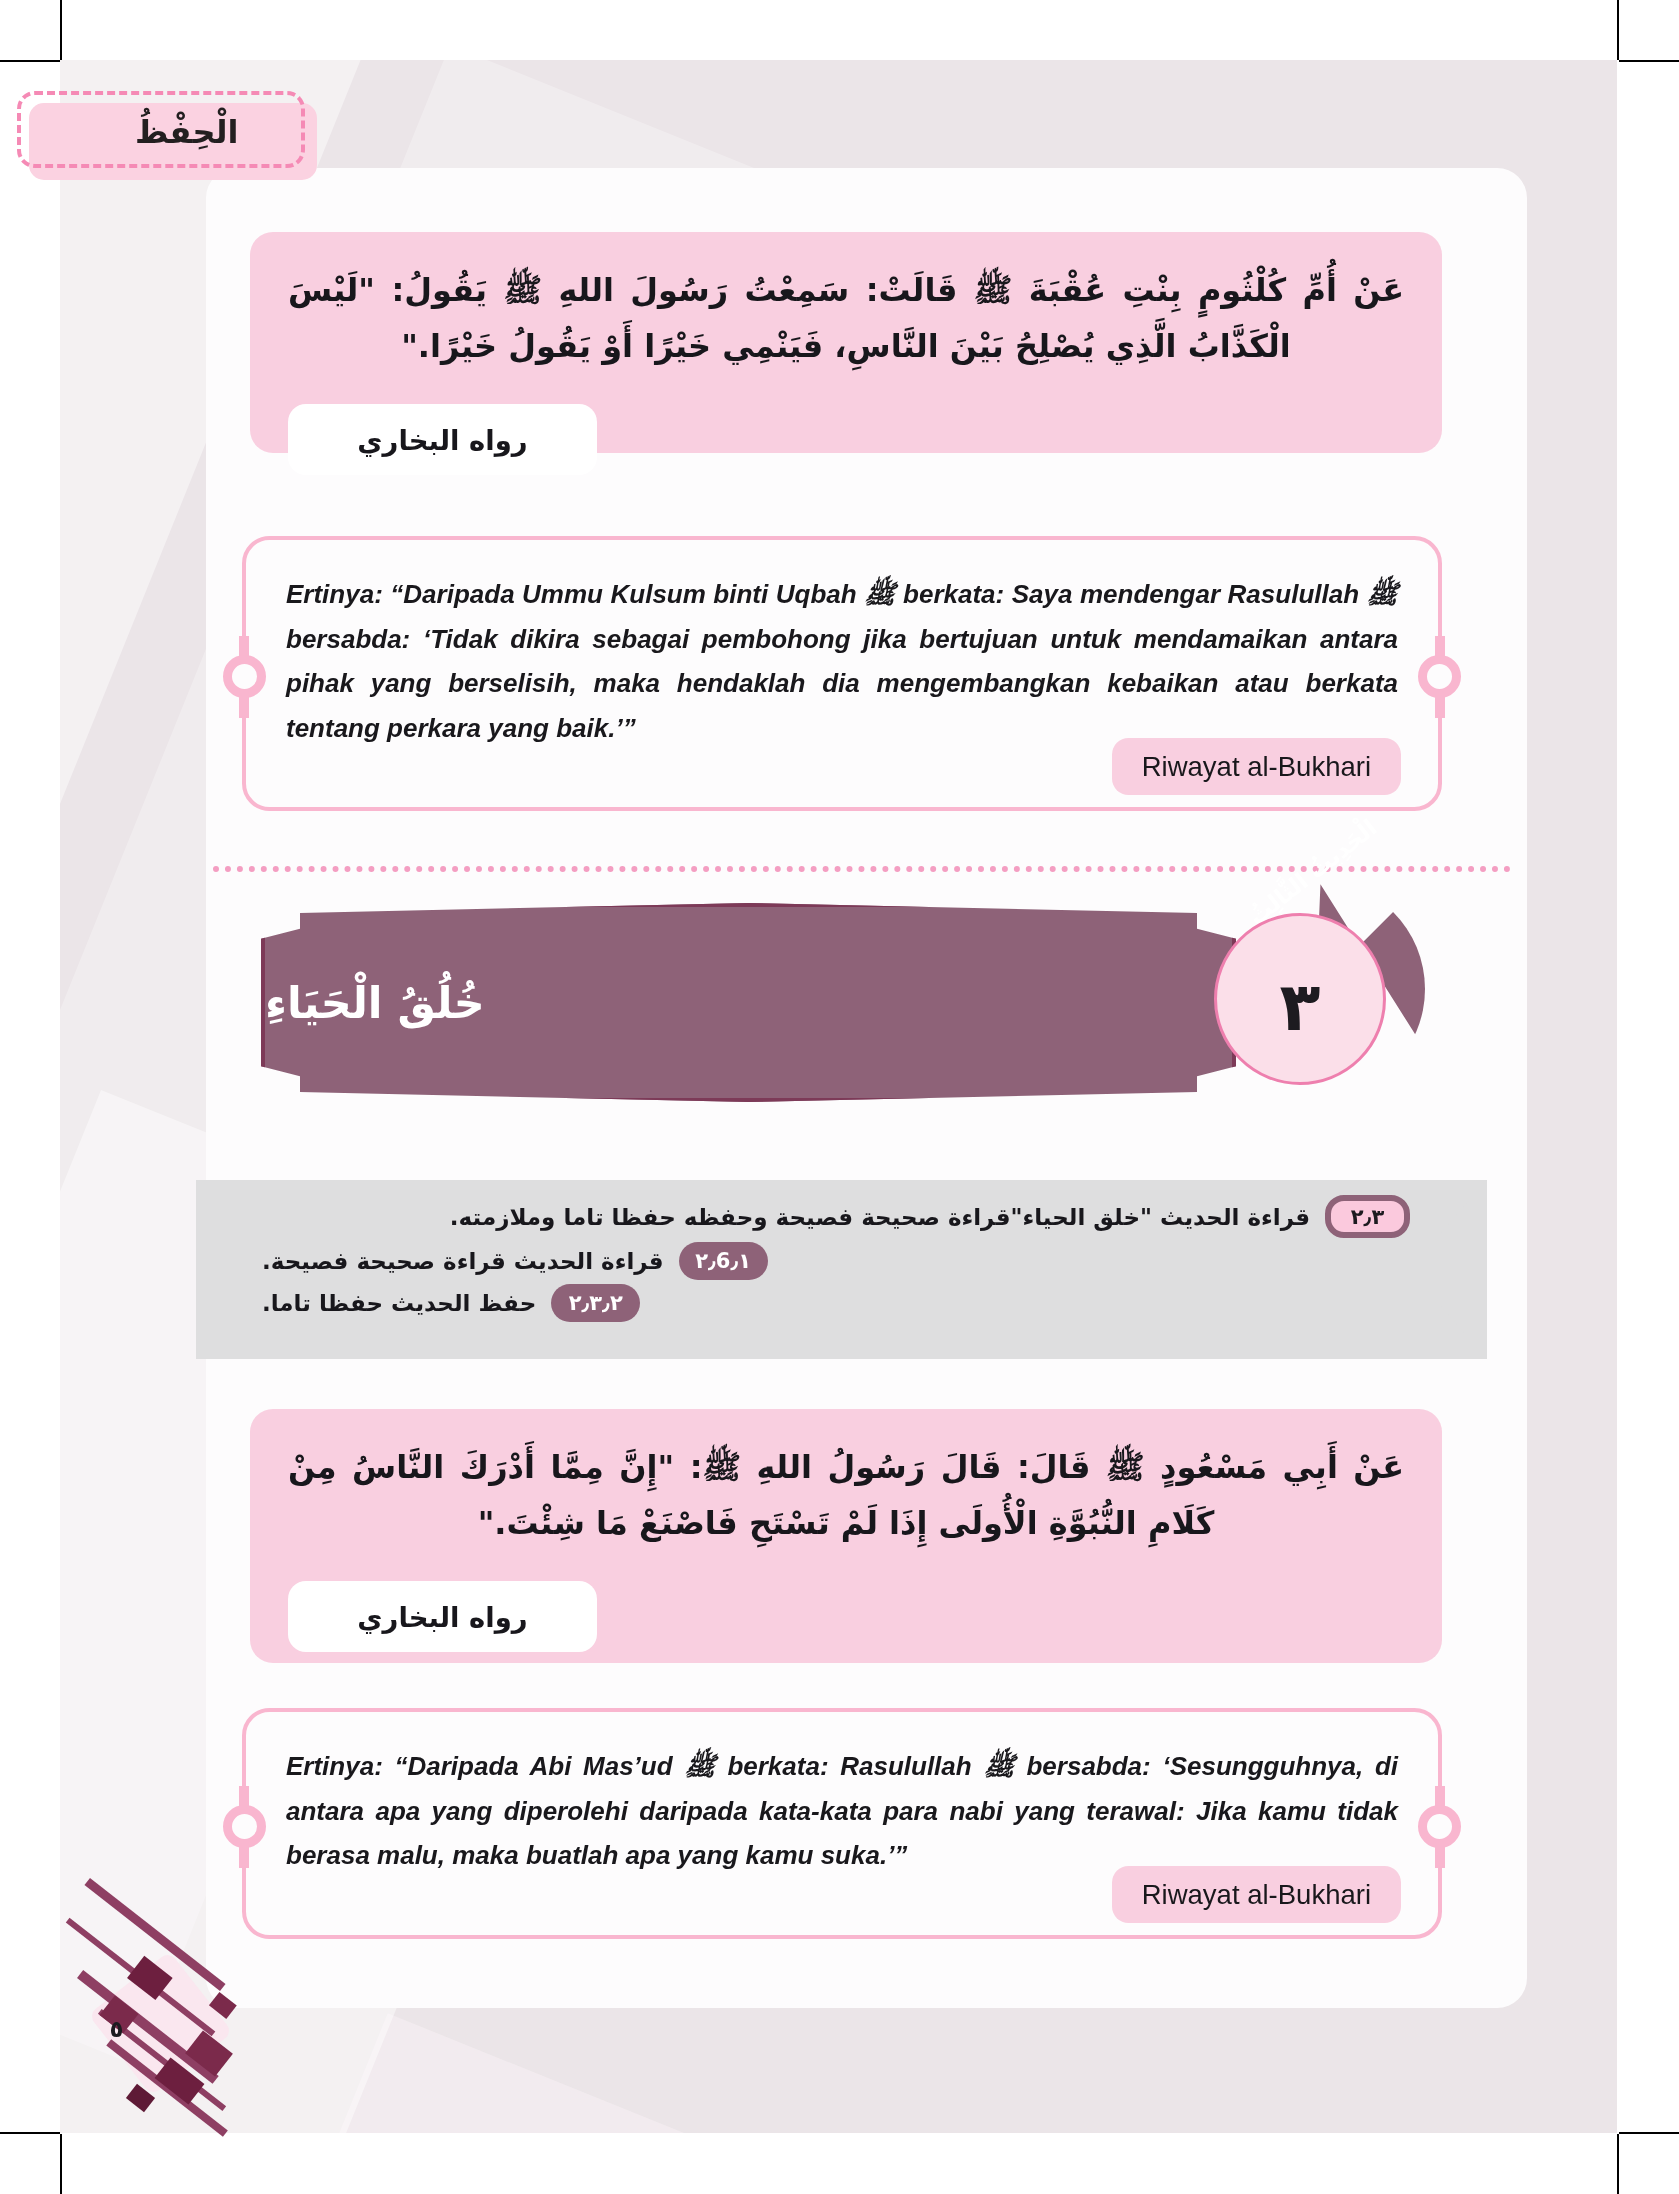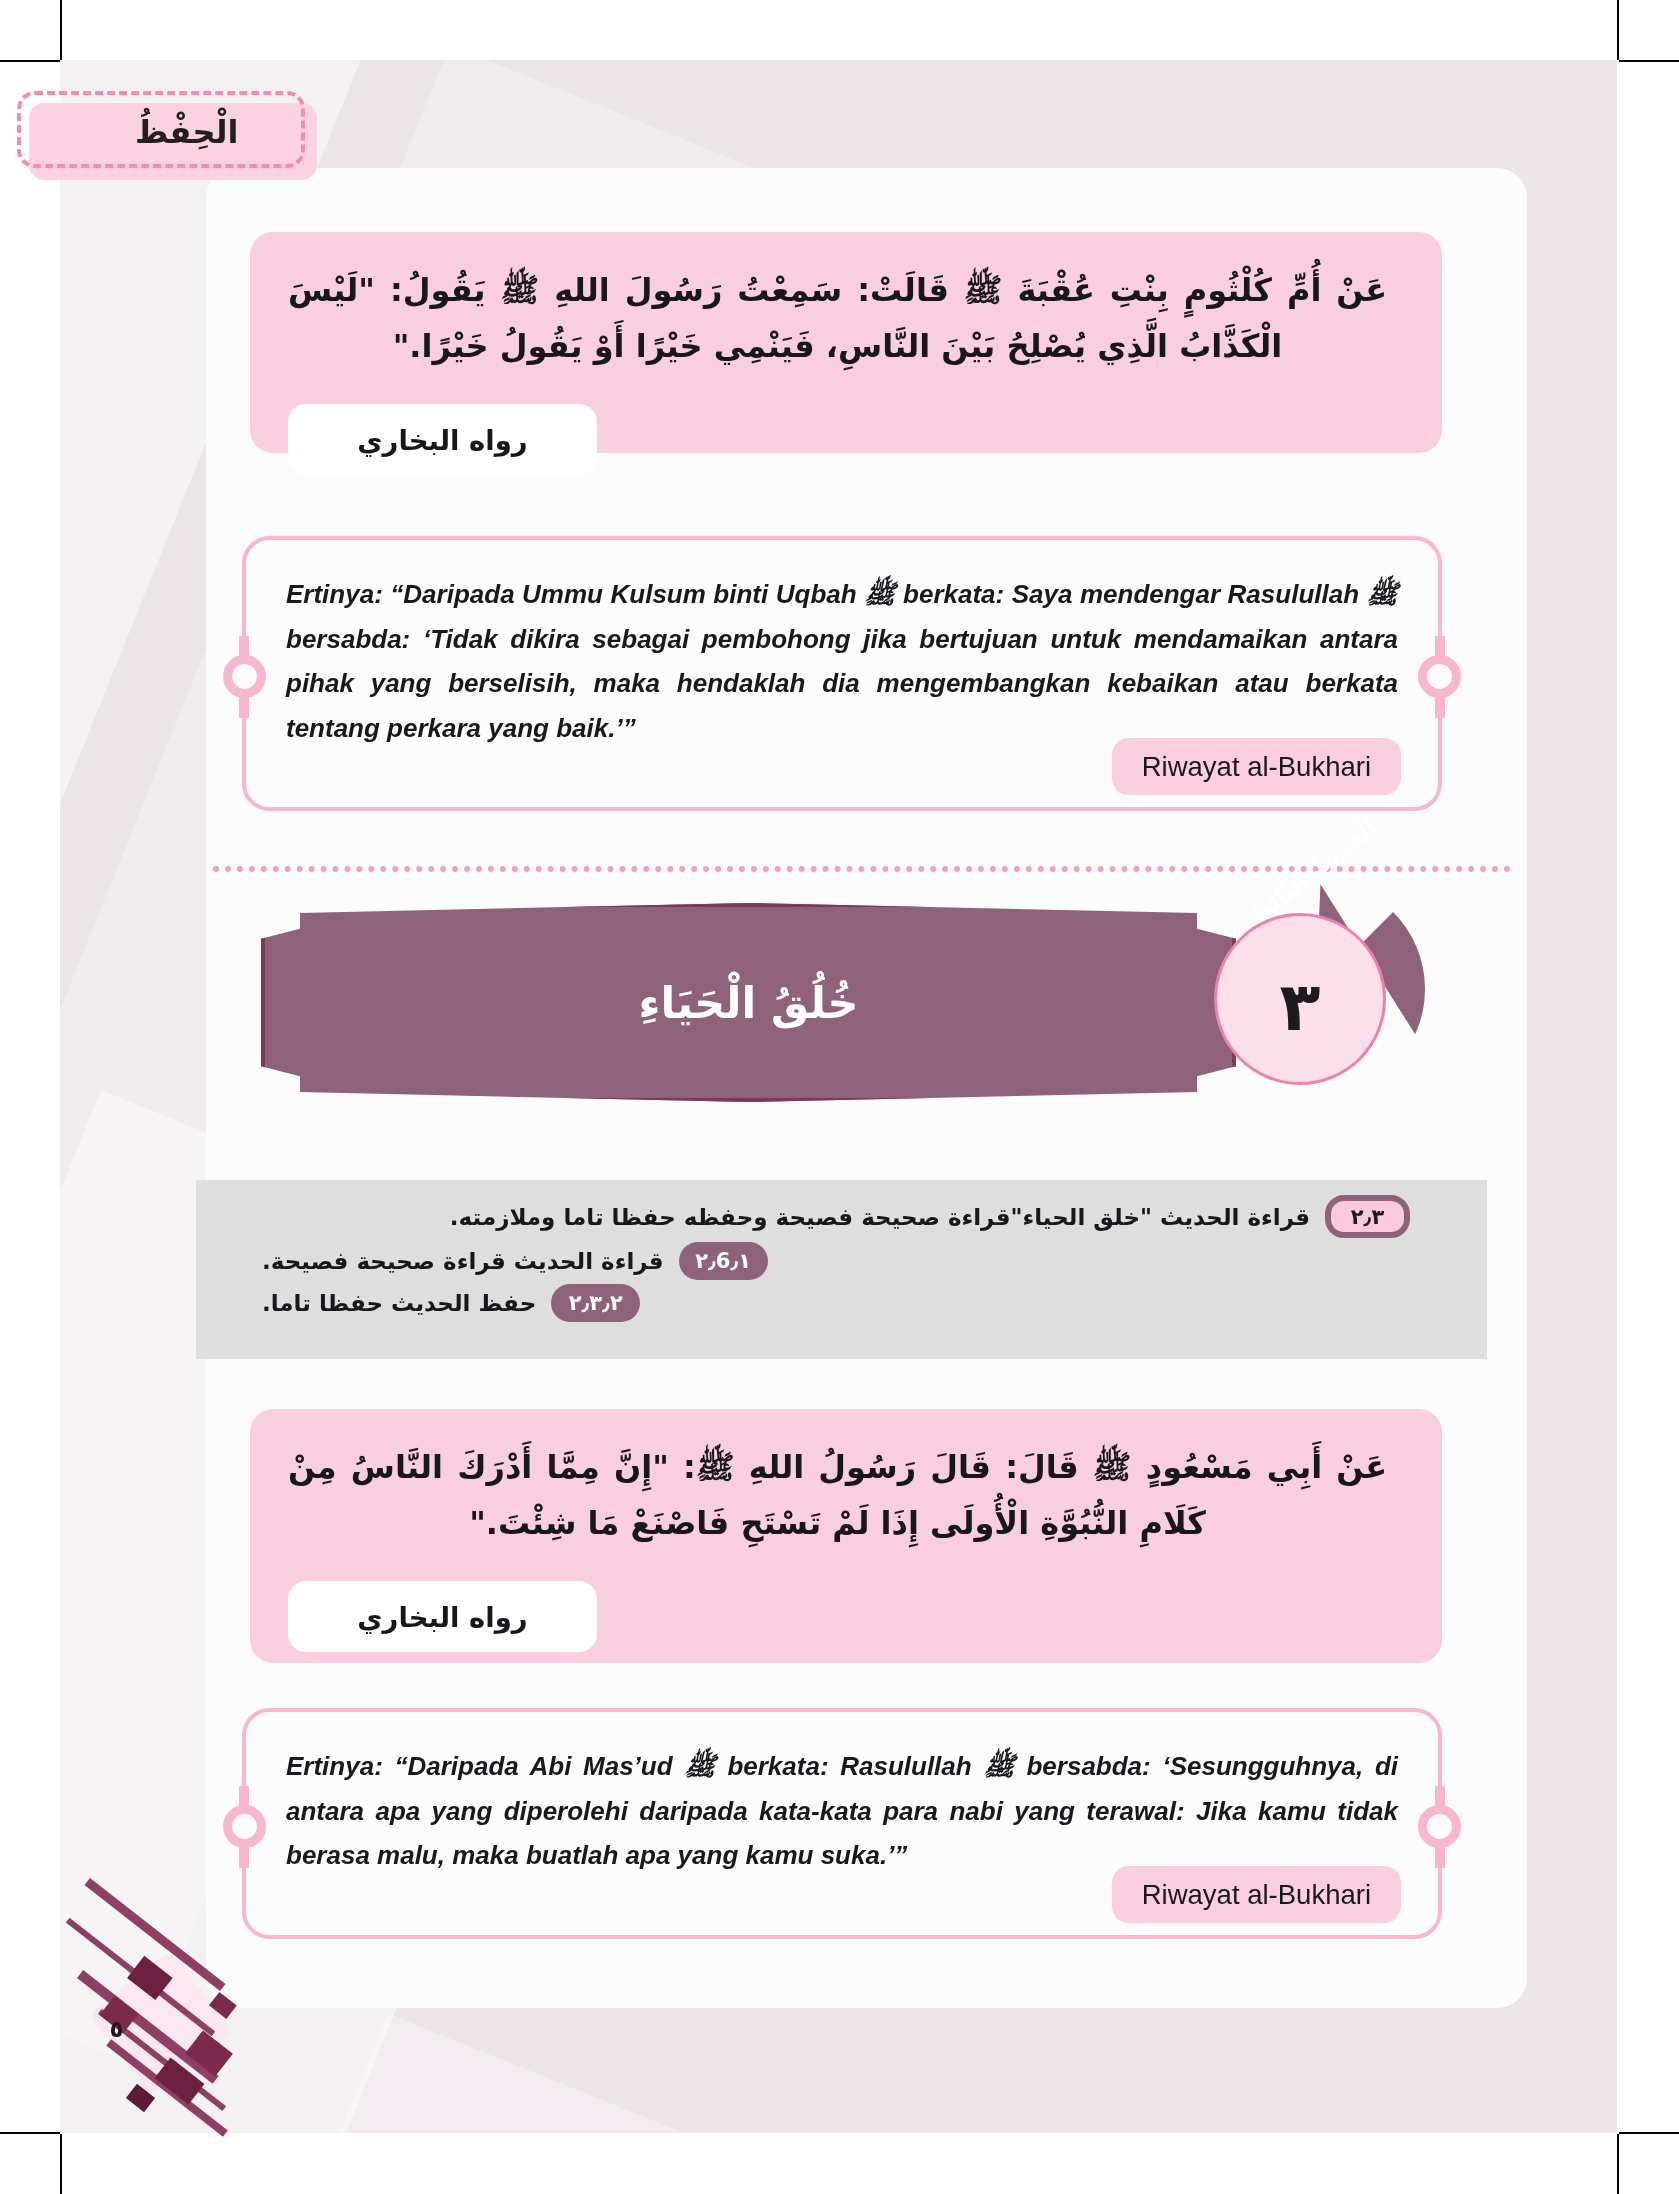--- a/index.html
+++ b/index.html
@@ -86,21 +86,21 @@
     margin-left: 27.5px;
     margin-bottom: 20px;
   }
 
   
   .hadith-box {
     position: absolute;
     background: #f9cfe0;
     border-radius: 23px;
     box-sizing: border-box;
-    padding: 30px 55px 23px 38px;
+    padding: 30px 38px 23px 38px;
   }
   .hadith-arabic {
     direction: rtl;
     text-align: justify;
     text-align-last: center;
     font-family: "DejaVu Sans", sans-serif;
     font-size: 32px;
     line-height: 1.75;
     color: #18171c;
     font-weight: bold;
@@ -187,21 +187,20 @@
     border: 4.8px solid #7d3a58;
     box-sizing: border-box;
     clip-path: polygon(
       0% 18%, 4% 13%, 4% 5%,
       50% 0%, 96% 5%, 96% 13%, 100% 18%,
       100% 82%, 96% 87%, 96% 95%,
       50% 100%, 4% 95%, 4% 87%, 0% 82%
     );
     display: flex;
     align-items: center;
-    justify-content: center;
   }
   .banner-title {
     font-family: "DejaVu Sans", sans-serif;
     font-size: 43px;
     font-weight: bold;
     color: #ffffff;
     direction: rtl;
   }
 
   

